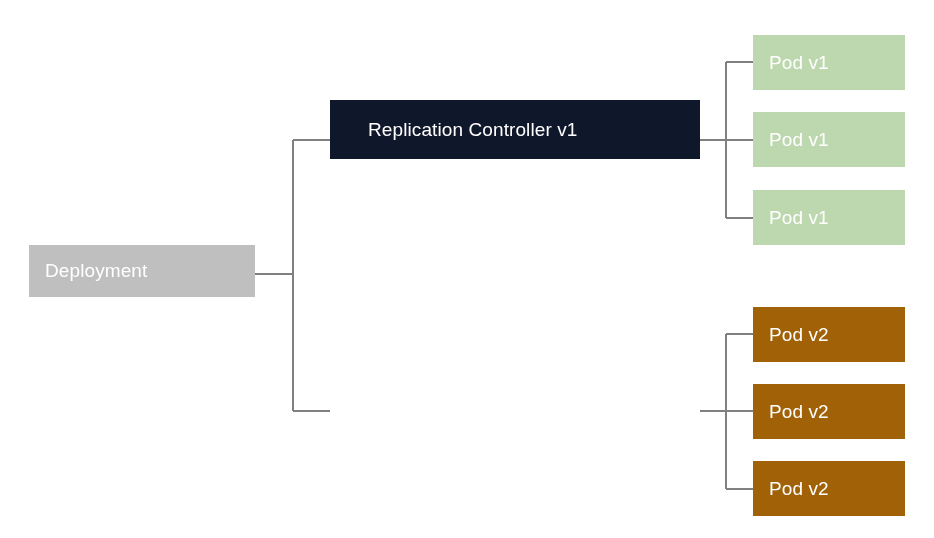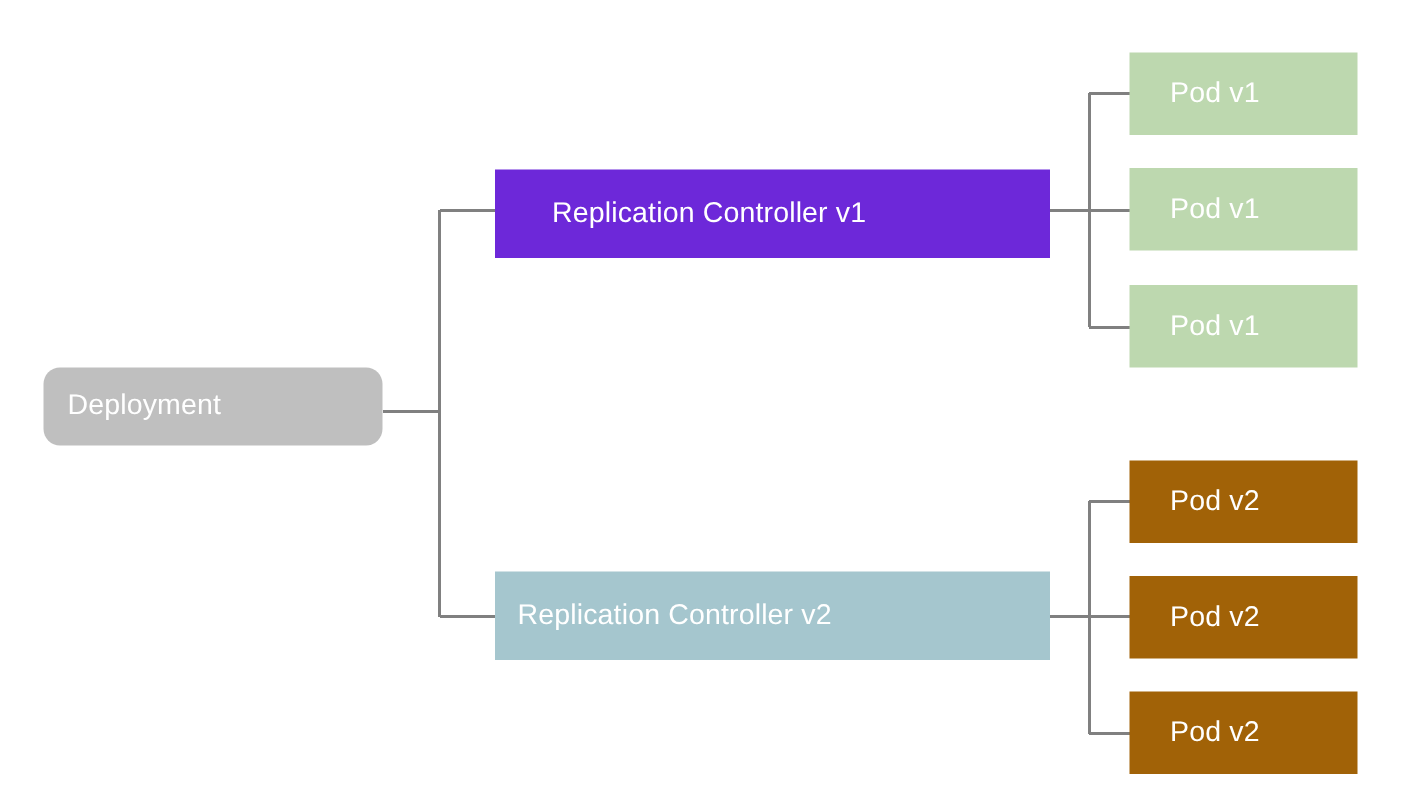--- a/index.html
+++ b/index.html
@@ -29,35 +29,34 @@
     letter-spacing: 0.1px;
     padding-left: 16px;
     white-space: nowrap;
   }
   .node-deployment {
     left: 29px;
     top: 245px;
     width: 226px;
     height: 52px;
     background: #bfbfbf;
-    border-radius: 11px;
   }
   .node-rc {
     left: 330px;
     width: 370px;
     height: 59px;
     padding-left: 15px;
   }
-  .node-rc-v1 { top: 113px; background: #6d28d9; padding-left: 38px; }
+  .node-rc-v1 { top: 100px; background: #0f172a; padding-left: 38px; }
   .node-rc-v2 { top: 381px; background: #a5c6ce; }
   .node-pod {
     left: 753px;
     width: 152px;
     height: 55px;
-    padding-left: 27px;
+    padding-left: 16px;
   }
   .pod-green { background: #bdd8af; }
   .pod-blue  { background: #a16207; }
   .edges {
     position: absolute;
     left: 0;
     top: 0;
     width: 934px;
     height: 538px;
     pointer-events: none;
@@ -90,21 +89,20 @@
       <path d="M726,334 L753,334"></path>
       <path d="M726,411 L753,411"></path>
       <path d="M726,489 L753,489"></path>
     </g>
   </svg>
 
   <div class="node node-deployment">Deployment</div>
 
   <div class="node node-rc node-rc-v1">Replication Controller v1</div>
 
-  <div class="node node-rc node-rc-v2">Replication Controller v2</div>
 
   <div class="node node-pod pod-green" style="top:35px;">Pod v1</div>
   <div class="node node-pod pod-green" style="top:112px;">Pod v1</div>
   <div class="node node-pod pod-green" style="top:190px;">Pod v1</div>
 
   <div class="node node-pod pod-blue" style="top:307px;">Pod v2</div>
   <div class="node node-pod pod-blue" style="top:384px;">Pod v2</div>
   <div class="node node-pod pod-blue" style="top:461px;">Pod v2</div>
 
 </div>

